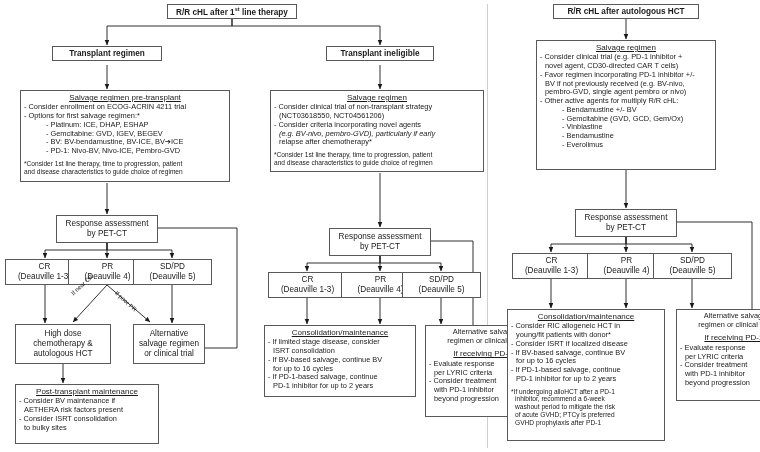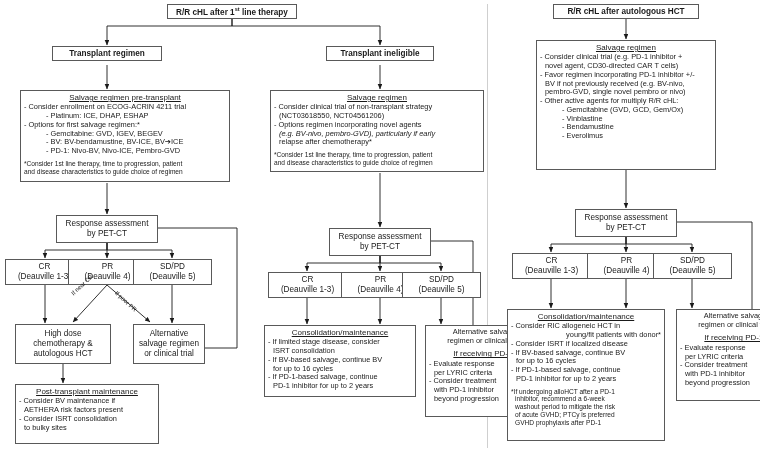--- a/index.html
+++ b/index.html
@@ -104,22 +104,22 @@
     <span>R/R cHL after 1<sup>st</sup> line therapy</span>
   </div>
 
   <div class="box hdr" style="left:52px; top:46px; width:110px; height:15px;">Transplant regimen</div>
 
   <div class="box hdr" style="left:326px; top:46px; width:108px; height:15px;">Transplant ineligible</div>
 
   <div class="box txt" style="left:20px; top:90px; width:210px; height:92px;">
     <span class="ttl">Salvage regimen pre-transplant</span>
     <span class="li">- Consider enrollment on ECOG-ACRIN 4211 trial</span>
+    <span class="li">- Options for first salvage regimen:*</span>
     <span class="li ind">- Platinum: ICE, DHAP, ESHAP</span>
-    <span class="li">- Options for first salvage regimen:*</span>
     <span class="li ind">- Gemcitabine: GVD, IGEV, BEGEV</span>
     <span class="li ind">- BV: BV-bendamustine, BV-ICE, BV➔ICE</span>
     <span class="li ind">- PD-1: Nivo-BV, Nivo-ICE, Pembro-GVD</span>
     <span class="note">
       <span class="li">*Consider 1st line therapy, time to progression, patient</span>
       <span class="li">and disease characteristics to guide choice of regimen</span>
     </span>
   </div>
 
   <div class="box node" style="left:56px; top:215px; width:102px; height:28px;">
@@ -159,21 +159,21 @@
     <span class="li">- Consider BV maintenance if</span>
     <span class="li" style="padding-left:5px;">AETHERA risk factors present</span>
     <span class="li">- Consider ISRT consolidation</span>
     <span class="li" style="padding-left:5px;">to bulky sites</span>
   </div>
 
   <div class="box txt" style="left:270px; top:90px; width:214px; height:82px;">
     <span class="ttl">Salvage regimen</span>
     <span class="li">- Consider clinical trial of non-transplant strategy</span>
     <span class="li" style="padding-left:5px;">(NCT03618550, NCT04561206)</span>
-    <span class="li">- Options regimen incorporating novel agents</span>
+    <span class="li">- Consider criteria incorporating novel agents</span>
     <span class="li" style="padding-left:5px;font-style:italic;">(e.g. BV-nivo, pembro-GVD), particularly if early</span>
     <span class="li" style="padding-left:5px;">relapse after chemotherapy*</span>
     <span class="note">
       <span class="li">*Consider 1st line therapy, time to progression, patient</span>
       <span class="li">and disease characteristics to guide choice of regimen</span>
     </span>
   </div>
 
   <div class="box node" style="left:329px; top:228px; width:102px; height:28px;">
     <span>Response assessment</span>
@@ -216,22 +216,23 @@
   </div>
 
   <div class="box hdr" style="left:553px; top:4px; width:146px; height:15px;">R/R cHL after autologous HCT</div>
 
   <div class="box txt" style="left:536px; top:40px; width:180px; height:130px;">
     <span class="ttl">Salvage regimen</span>
     <span class="li">- Consider clinical trial (e.g. PD-1 inhibitor +</span>
     <span class="li" style="padding-left:5px;">novel agent, CD30-directed CAR T cells)</span>
     <span class="li">- Favor regimen incorporating PD-1 inhibitor +/-</span>
     <span class="li" style="padding-left:5px;">BV if not previously received (e.g. BV-nivo,</span>
-    <span class="li" style="padding-left:5px;">pembro-GVD, single novel pembro or nivo)</span>
+    <span class="li" style="padding-left:5px;">pembro-GVD, single agent pembro or nivo)</span>
     <span class="li">- Other active agents for multiply R/R cHL:</span>
+    <span class="li ind">- Bendamustine +/- BV</span>
     <span class="li ind">- Gemcitabine (GVD, GCD, Gem/Ox)</span>
     <span class="li ind">- Vinblastine</span>
     <span class="li ind">- Bendamustine</span>
     <span class="li ind">- Everolimus</span>
   </div>
 
   <div class="box node" style="left:575px; top:209px; width:102px; height:28px;">
     <span>Response assessment</span>
     <span>by PET-CT</span>
   </div>
@@ -245,21 +246,21 @@
     <span>(Deauville 4)</span>
   </div>
   <div class="box node" style="left:653px; top:253px; width:79px; height:26px;">
     <span>SD/PD</span>
     <span>(Deauville 5)</span>
   </div>
 
   <div class="box txt" style="left:507px; top:309px; width:158px; height:132px;">
     <span class="ttl">Consolidation/maintenance</span>
     <span class="li">- Consider RIC allogeneic HCT in</span>
-    <span class="li" style="padding-left:5px;text-align:right;">young/fit patients with donor*</span>
+    <span class="li" style="padding-left:5px;">young/fit patients with donor*</span>
     <span class="li">- Consider ISRT if localized disease</span>
     <span class="li">- If BV-based salvage, continue BV</span>
     <span class="li" style="padding-left:5px;">for up to 16 cycles</span>
     <span class="li">- If PD-1-based salvage, continue</span>
     <span class="li" style="padding-left:5px;">PD-1 inhibitor for up to 2 years</span>
     <span class="note">
       <span class="li">*If undergoing alloHCT after a PD-1</span>
       <span class="li" style="padding-left:4px;">inhibitor, recommend a 6-week</span>
       <span class="li" style="padding-left:4px;">washout period to mitigate the risk</span>
       <span class="li" style="padding-left:4px;">of acute GVHD; PTCy is preferred</span>

